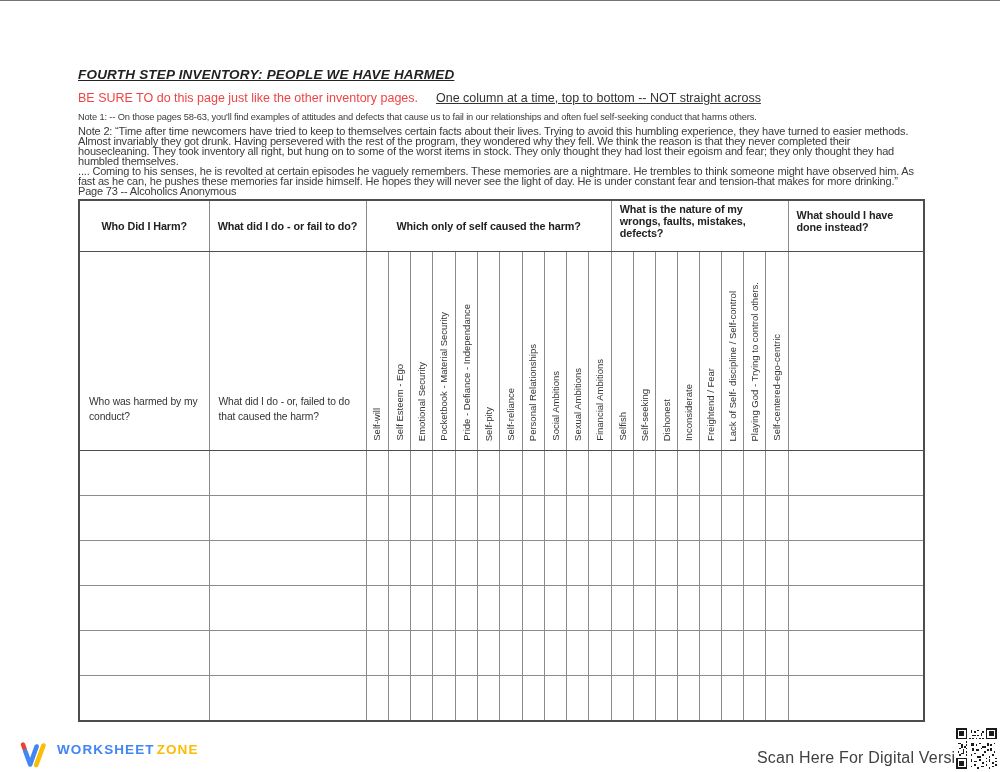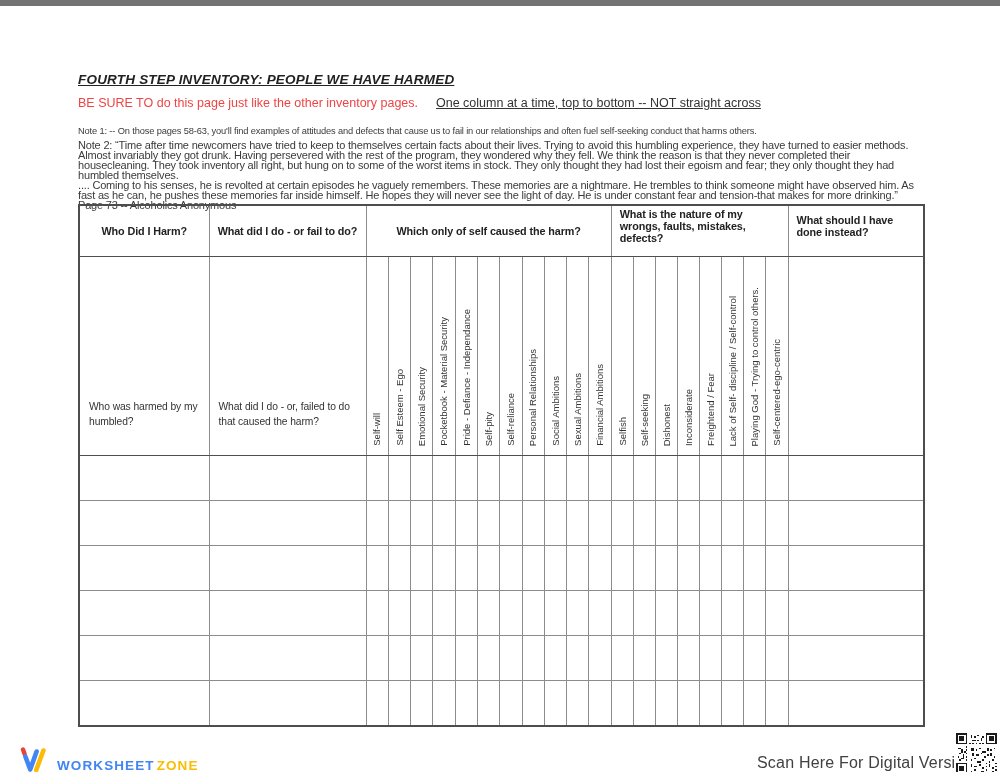--- a/index.html
+++ b/index.html
@@ -1,32 +1,32 @@
 <!DOCTYPE html>
 <html><head>
 <meta charset="utf-8">
 <style>
   * { margin:0; padding:0; box-sizing:border-box; }
   html,body { background:#fff; }
   .page {
     position:relative; width:1000px; height:772px; background:#ffffff;
     font-family:"Liberation Sans", sans-serif; color:#2e2e2e; overflow:hidden;
-    border-top:6px solid #737373;
+    border-top:1px solid #737373;
   }
   
   .doc { position:absolute; left:78px; top:66px; width:846px; }
   .title {
     font-size:13.5px; font-weight:bold; font-style:italic;
     text-decoration:underline; letter-spacing:.2px; color:#222;
   }
   .line2 { margin-top:9px; font-size:12.5px; }
   .line2 .b { font-weight:normal; color:#ef4444; }
   .line2 .u { text-decoration:underline; margin-left:18px; color:#333; }
   .line3 { margin-top:7px; font-size:12px; color:#333; letter-spacing:-.1px; }
-  .note1 { margin-top:16px; font-size:9.3px; letter-spacing:-.15px; color:#3a3a3a; }
+  .note1 { margin-top:7px; font-size:9.3px; letter-spacing:-.15px; color:#3a3a3a; }
   .note2 { margin-top:4px; font-size:11px; letter-spacing:-.18px; line-height:10px; color:#3a3a3a; }
   
   table.inv {
     position:absolute; left:78px; top:198px; width:846px;
     border-collapse:collapse; table-layout:fixed;
     border:2px solid #4d4d4d;
   }
   .inv th, .inv td { border:1px solid #8c8c8c; padding:0; }
   .inv .gb { border-left:1.5px solid #4f4f4f; }
   .inv tr.h1 th {
@@ -43,21 +43,21 @@
   .subhead > div { padding:0 8px 26px 9px; line-height:1.4; }
   .rcell { vertical-align:bottom; text-align:center; }
   .rot {
     display:inline-block; writing-mode:vertical-rl; transform:rotate(180deg);
     white-space:nowrap; font-size:9.5px; line-height:1; color:#333;
     padding-top:5px; letter-spacing:0;
   }
   .inv tbody td { height:45px; border-top:1.3px solid #5c5c5c; background:#fff; }
   
   .footer-logo {
-    position:absolute; left:20px; top:741px; display:flex; align-items:flex-end;
+    position:absolute; left:20px; top:741px; display:flex; align-items:flex-start;
     cursor:pointer;
   }
   .logo-mark { width:30px; height:26px; margin-right:7px; }
   .brand { font-size:13.5px; font-weight:bold; letter-spacing:1.1px; }
   .brand .w1 { color:#4285F4; }
   .brand .w2 { color:#FBBC05; margin-left:2px; }
   .scan-text {
     position:absolute; left:757px; top:748px; font-size:16px; color:#414141;
     letter-spacing:.2px;
   }
@@ -91,21 +91,21 @@
     <thead>
       <tr class="h1">
         <th>Who Did I Harm?</th>
         <th class="gb">What did I do - or fail to do?</th>
         <th class="gb" colspan="11">Which only of self caused the harm?</th>
         <th class="gb alignl" colspan="8">What is the nature of my wrongs, faults, mistakes, defects?</th>
         <th class="gb alignl">What should I have done instead?</th>
       </tr>
       <tr class="h2">
         <td class="subhead">
-            <div>Who was harmed by my humbled?</div>
+            <div>Who was harmed by my conduct?</div>
           </td>
         <td class="subhead gb">
             <div>What did I do - or, failed to do that caused the harm?</div>
           </td>
         <td class="rcell gb"><div class="rot">Self-will</div></td>
         <td class="rcell"><div class="rot">Self Esteem - Ego</div></td>
         <td class="rcell"><div class="rot">Emotional Security</div></td>
         <td class="rcell"><div class="rot">Pocketbook - Material Security</div></td>
         <td class="rcell"><div class="rot">Pride - Defiance - Independance</div></td>
         <td class="rcell"><div class="rot">Self-pity</div></td>

